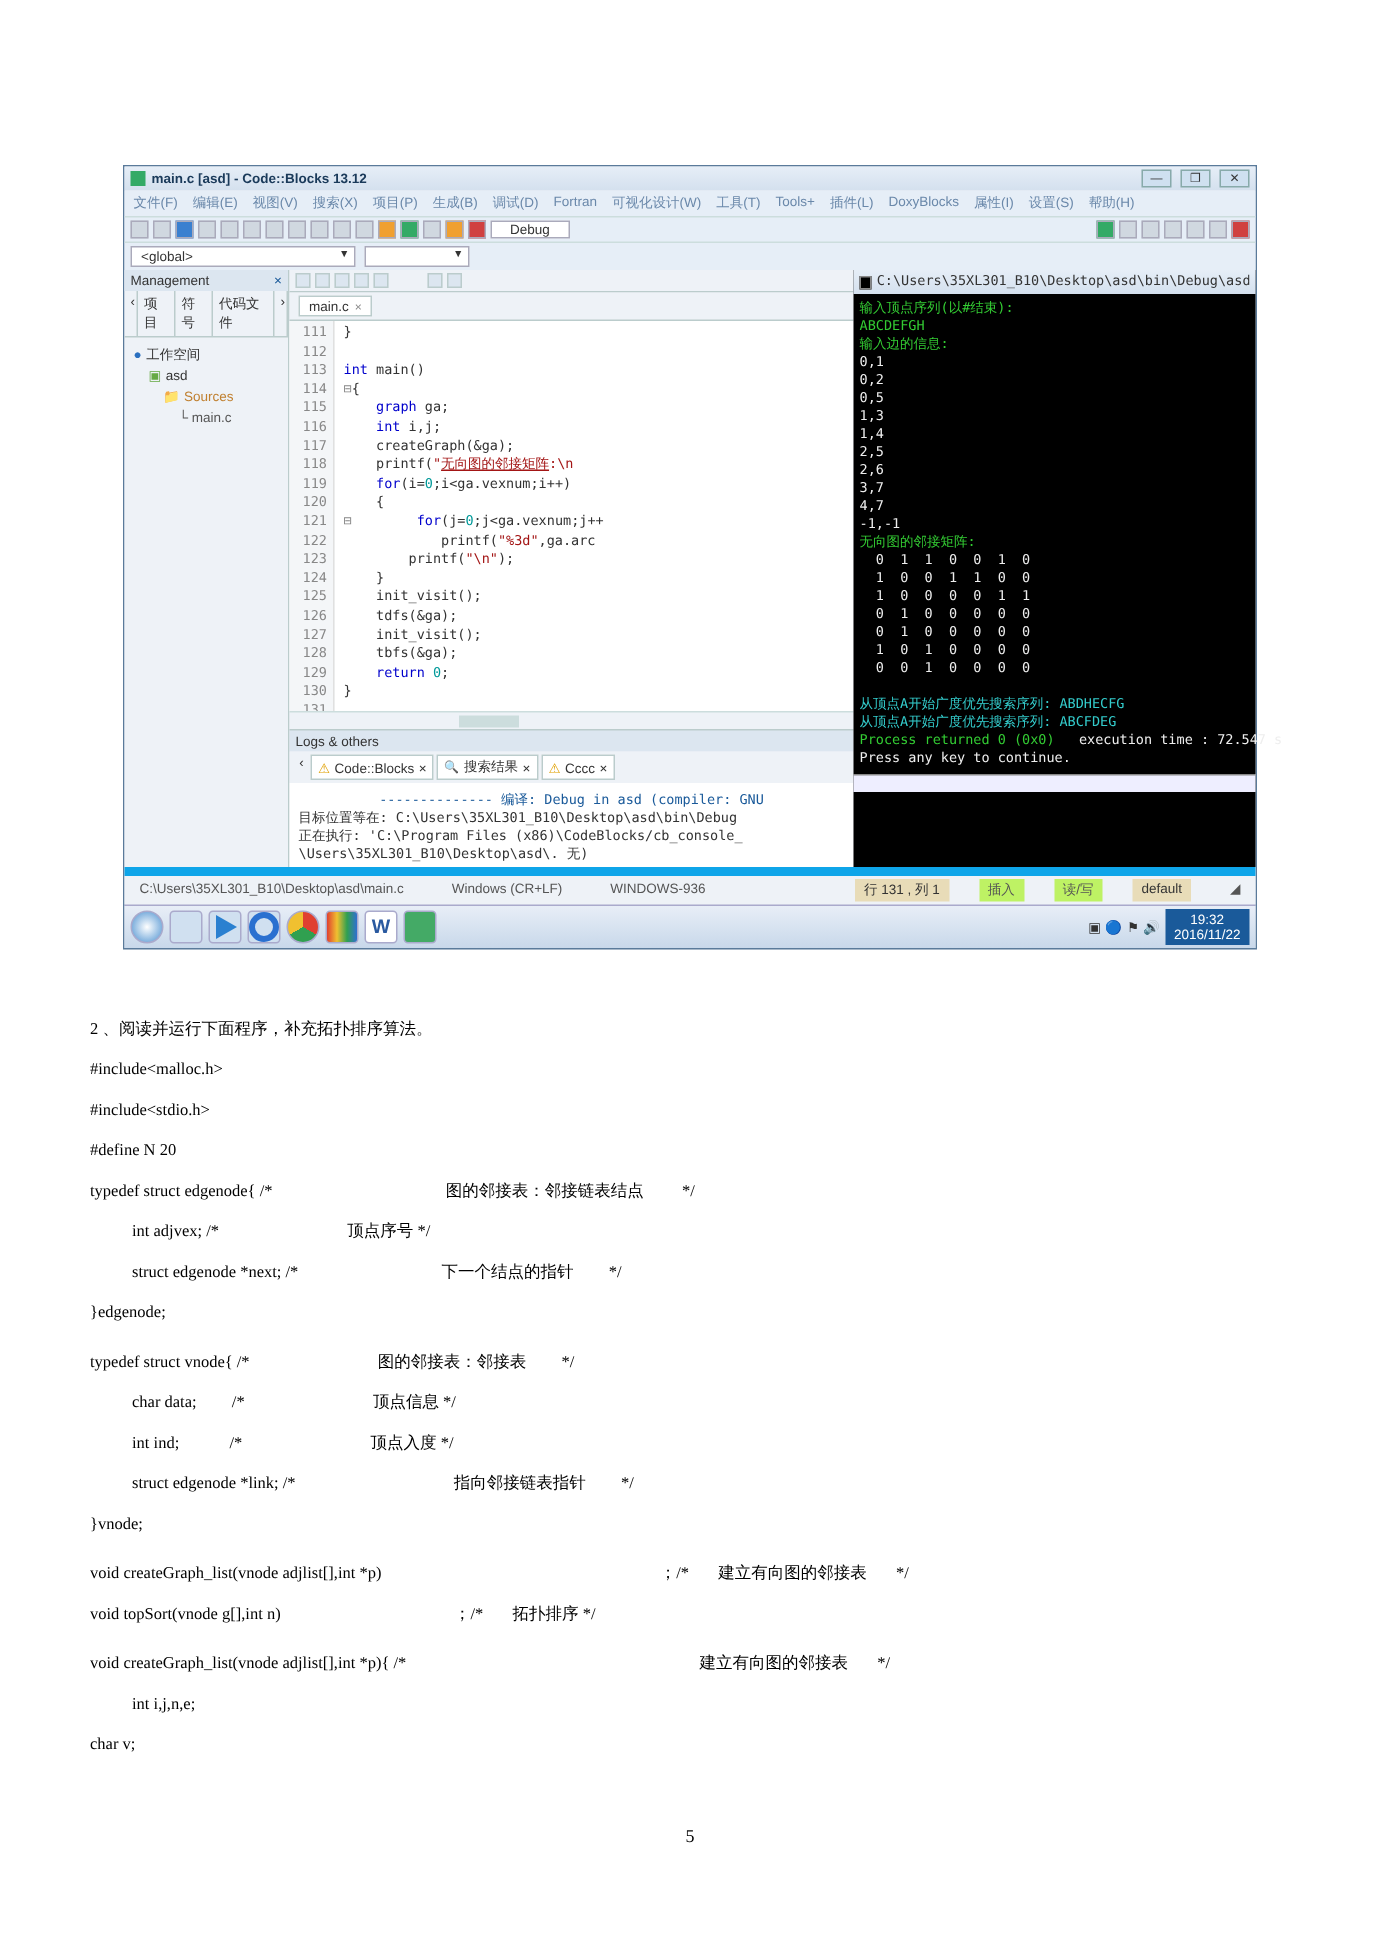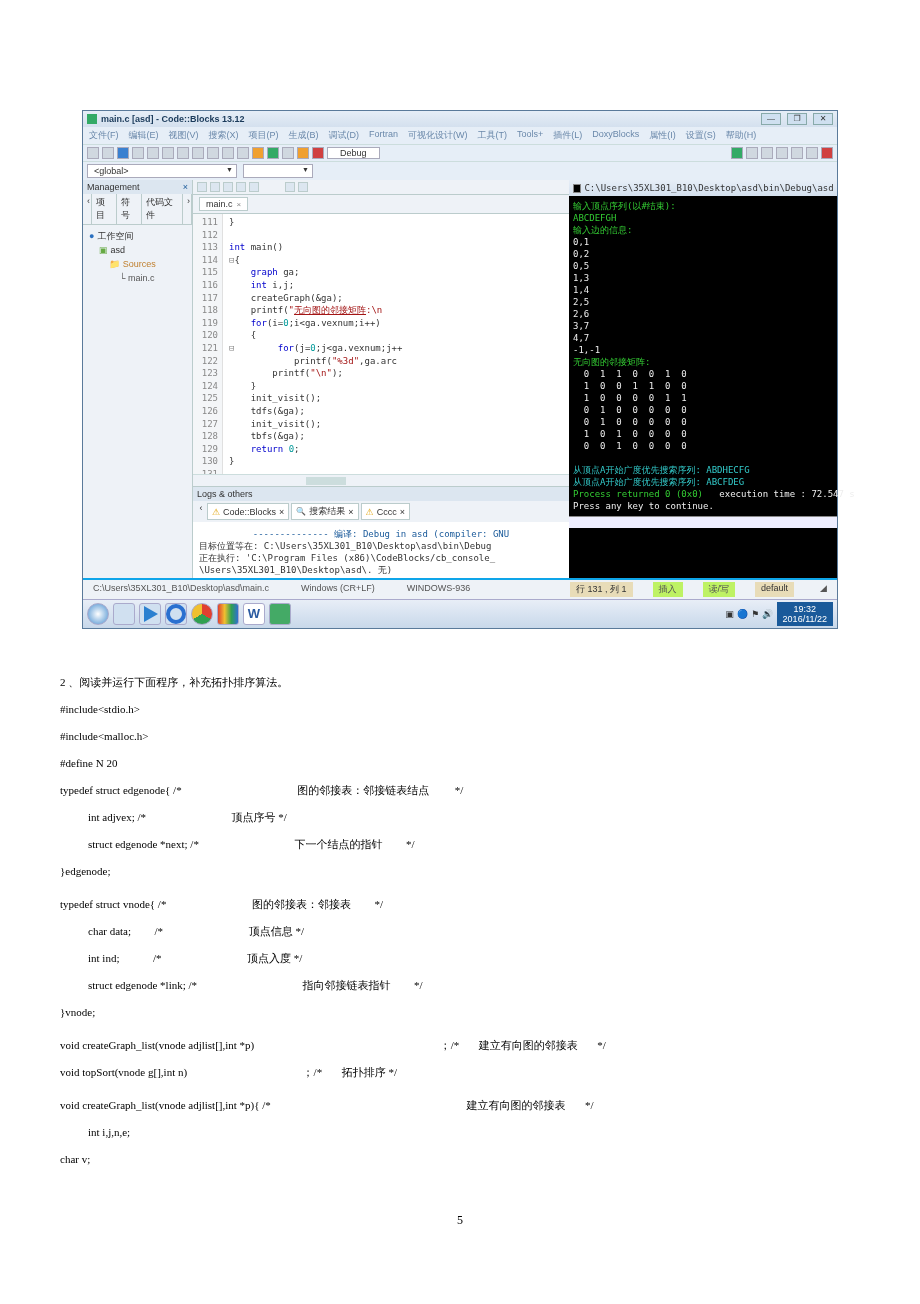--- a/index.html
+++ b/index.html
@@ -94,21 +94,21 @@
     padding:2px 4px; font-size:9px; display:flex; gap:3px; align-items:center;
   }
   .console-title .ci { width:9px; height:9px; background:#000; border:1px solid #888;}
   .console-body { padding:4px; white-space:pre; }
   .console .green { color:#3c3; }
   .console .cyan { color:#3cc; }
   .console .white { color:#eee; }
   .console .hscroll2 { height:12px; background:#eef; border-top:1px solid #888; }
   .statusbar {
     display:flex; background:#eef2f7; color:#555; font-size:9px;
-    padding:2px 4px; gap:20px; border-top:2px solid #0ea5e9;
+    padding:2px 4px; gap:20px; border-top:6px solid #0ea5e9;
   }
   .statusbar .cell { padding:1px 6px; }
   .statusbar .yellow { background:#e8dcb8; color:#333; }
   .statusbar .blue { background:#bef264; }
   .statusbar .stretch { flex:1; }
   .taskbar {
     display:flex; align-items:center; gap:4px;
     background:linear-gradient(#e8eef7,#c8d8ea);
     padding:2px 4px; border-top:1px solid #aac;
   }
@@ -369,22 +369,22 @@
       <span class="clock">
         <div>19:32</div>
         <div>2016/11/22</div>
       </span>
     </span>
   </div>
 </div>
 
 <div class="doc">
   <p>2 、阅读并运行下面程序，补充拓扑排序算法。</p>
+  <p>#include&lt;malloc.h&gt;</p>
   <p>#include&lt;stdio.h&gt;</p>
-  <p>#include&lt;malloc.h&gt;</p>
   <p>#define N 20</p>
   <p>
     <span>typedef struct edgenode{  /*</span>
     <span style="display:inline-block;width:110px"></span>
     <span>图的邻接表：邻接链表结点</span>
     <span style="display:inline-block;width:20px"></span>
     <span>*/</span>
   </p>
   <p class="indent1">
     <span>int adjvex;   /*</span>

